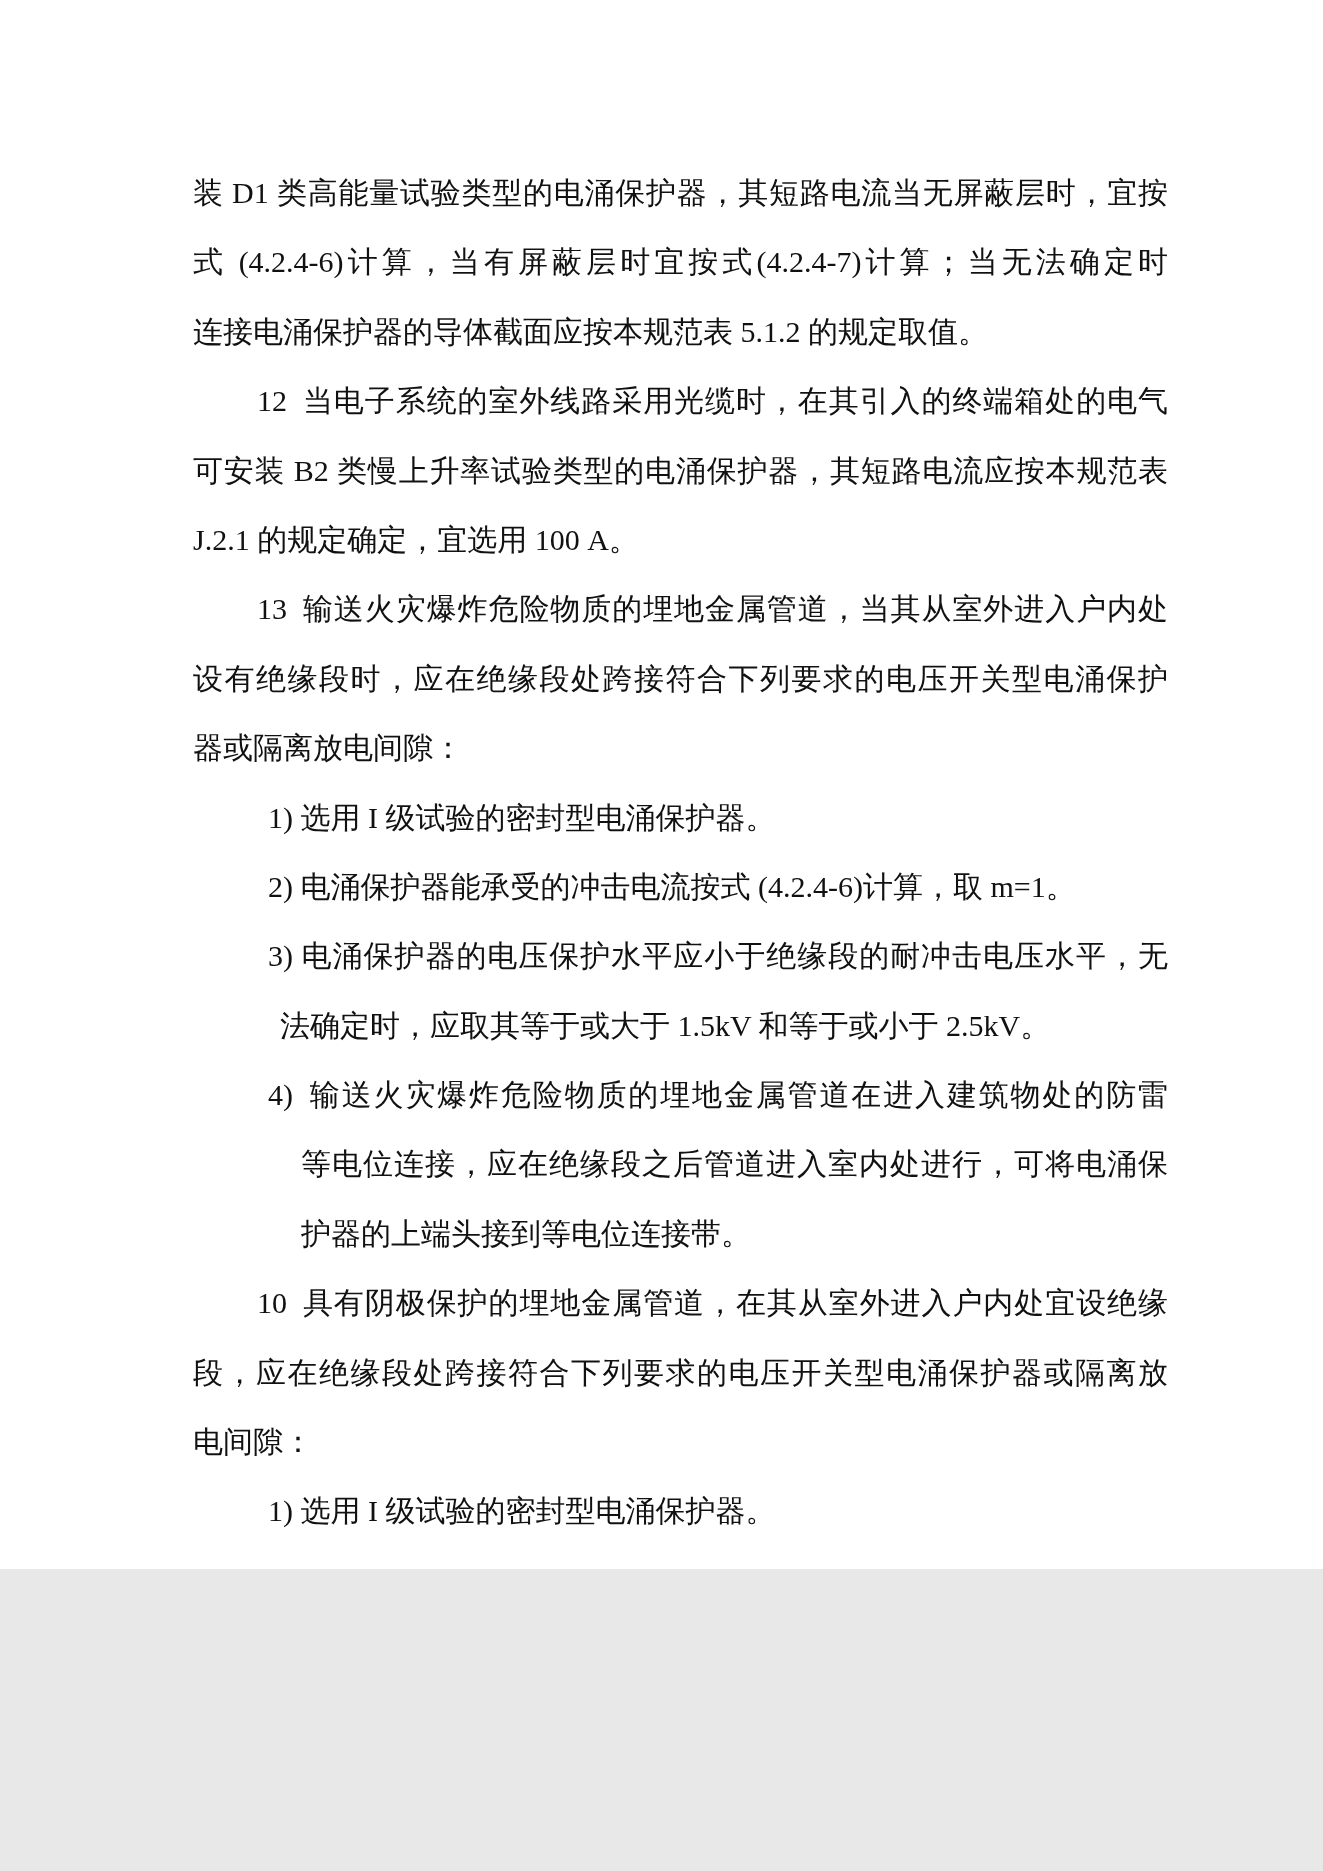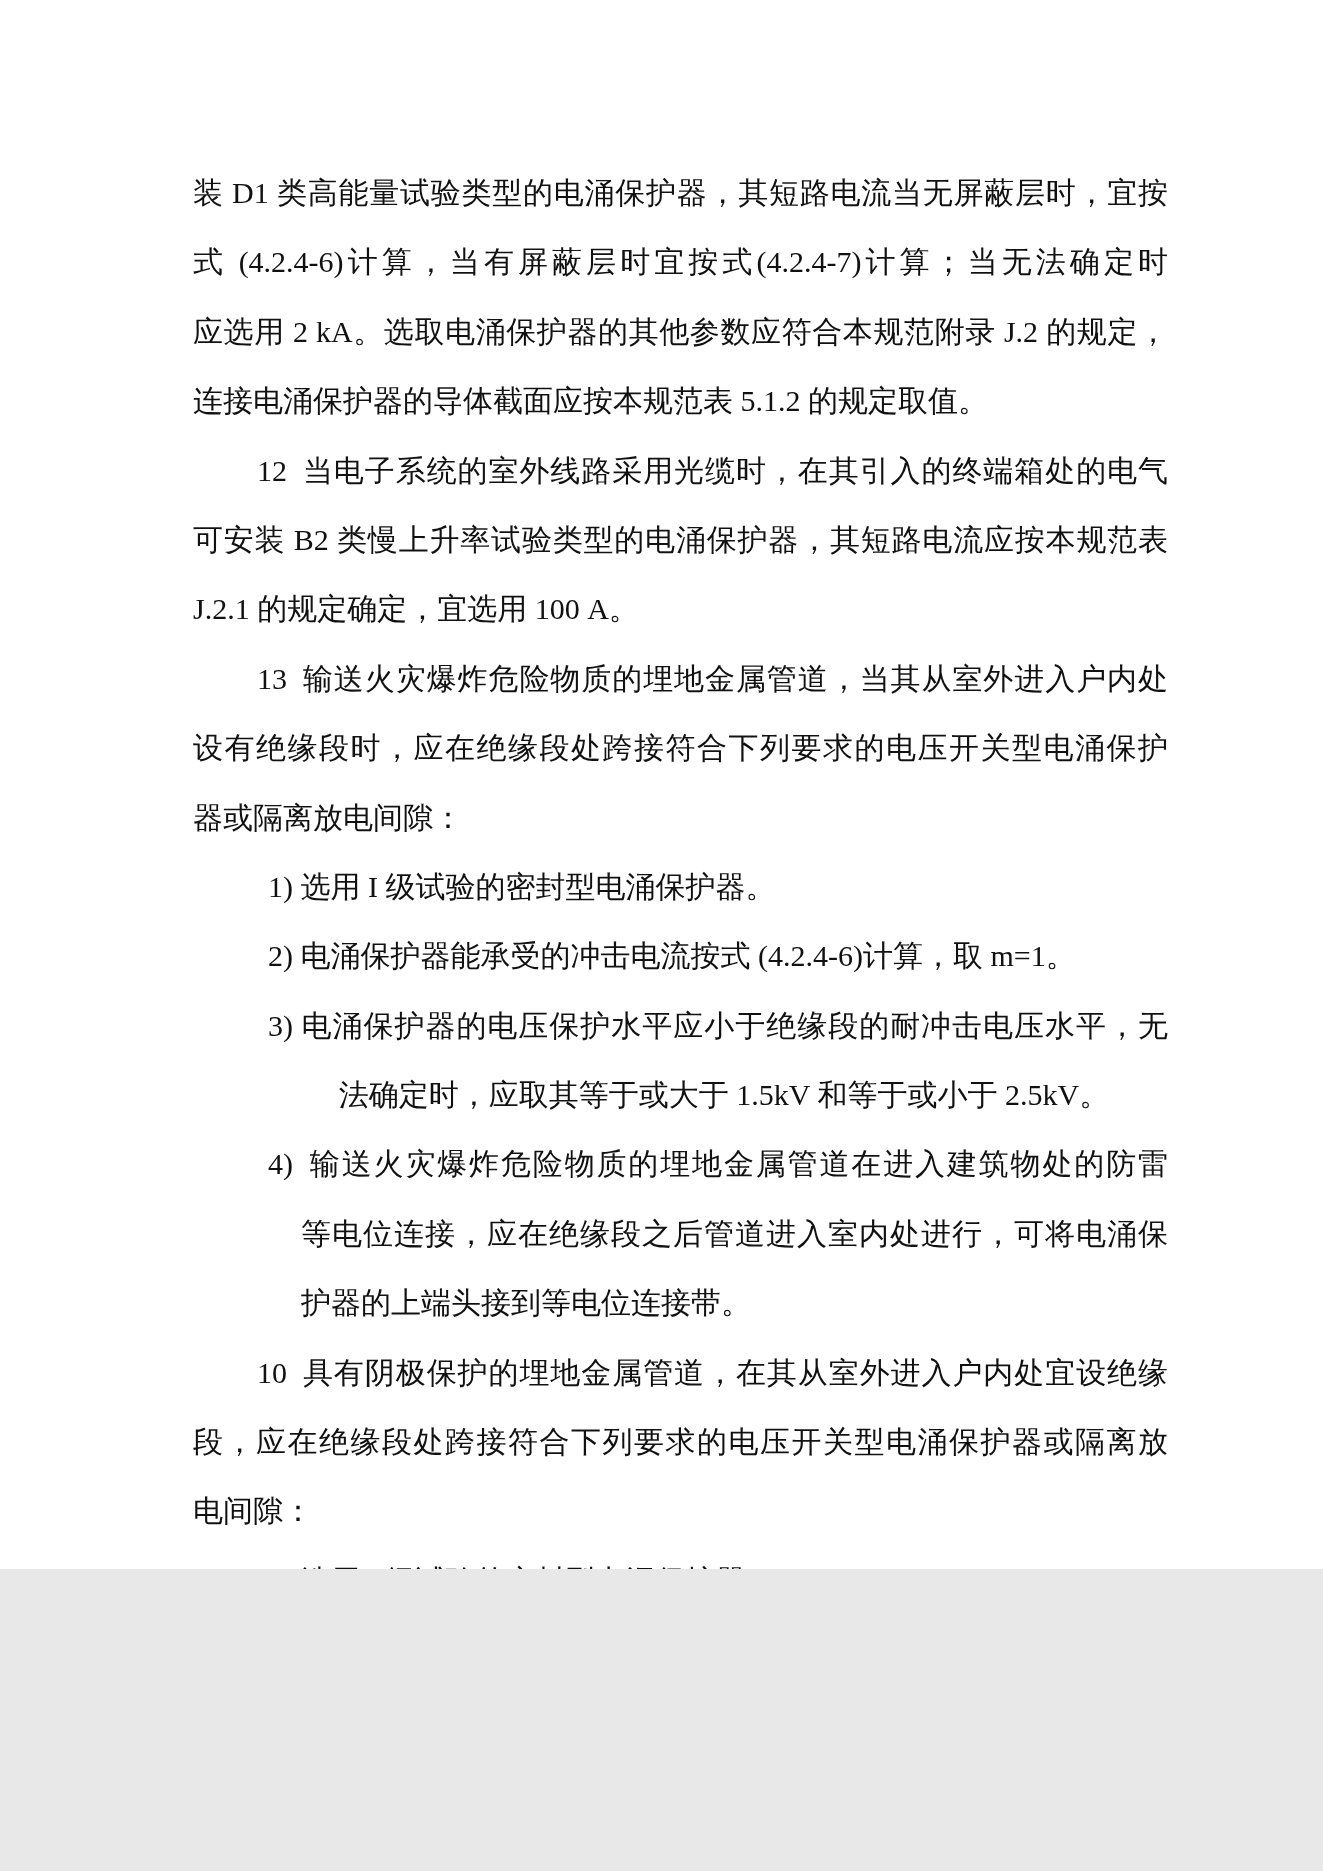--- a/index.html
+++ b/index.html
@@ -35,42 +35,41 @@
   
   .line.j {
     text-align: justify;
     text-align-last: justify;
   }
   
   .ind64  { padding-left: 64px; }
   
   .ind75  { padding-left: 75px; }
   
-  .ind87  { padding-left: 87px; text-align: center; }
+  .ind87  { padding-left: 87px; }
   
   .ind108 { padding-left: 108px; }
   .page-number {
     position: absolute;
     left: 193px;
     top: 1728px;
     width: 975px;
     text-align: center;
     font-size: 21px;
     line-height: 32px;
     color: #c2410c;
   }
 </style>
 </head>
 <body>
 
 <div class="page">
   <div class="doc-body">
     <div class="line j">装 D1 类高能量试验类型的电涌保护器，其短路电流当无屏蔽层时，宜按</div>
     <div class="line j">式 (4.2.4-6)计算，当有屏蔽层时宜按式(4.2.4-7)计算；当无法确定时</div>
-    <div class="line j">应选用 2 kA。选取电涌保护器的其他参数应符合本规范附录 J.2 的规定，</div>
     <div class="line">连接电涌保护器的导体截面应按本规范表 5.1.2 的规定取值。</div>
     <div class="line j ind64">12 当电子系统的室外线路采用光缆时，在其引入的终端箱处的电气</div>
     <div class="line j">可安装 B2 类慢上升率试验类型的电涌保护器，其短路电流应按本规范表</div>
     <div class="line">J.2.1 的规定确定，宜选用 100 A。</div>
     <div class="line j ind64">13 输送火灾爆炸危险物质的埋地金属管道，当其从室外进入户内处</div>
     <div class="line j">设有绝缘段时，应在绝缘段处跨接符合下列要求的电压开关型电涌保护</div>
     <div class="line">器或隔离放电间隙：</div>
     <div class="line ind75">1) 选用 I 级试验的密封型电涌保护器。</div>
     <div class="line ind75">2) 电涌保护器能承受的冲击电流按式 (4.2.4-6)计算，取 m=1。</div>
     <div class="line j ind75">3) 电涌保护器的电压保护水平应小于绝缘段的耐冲击电压水平，无</div>

